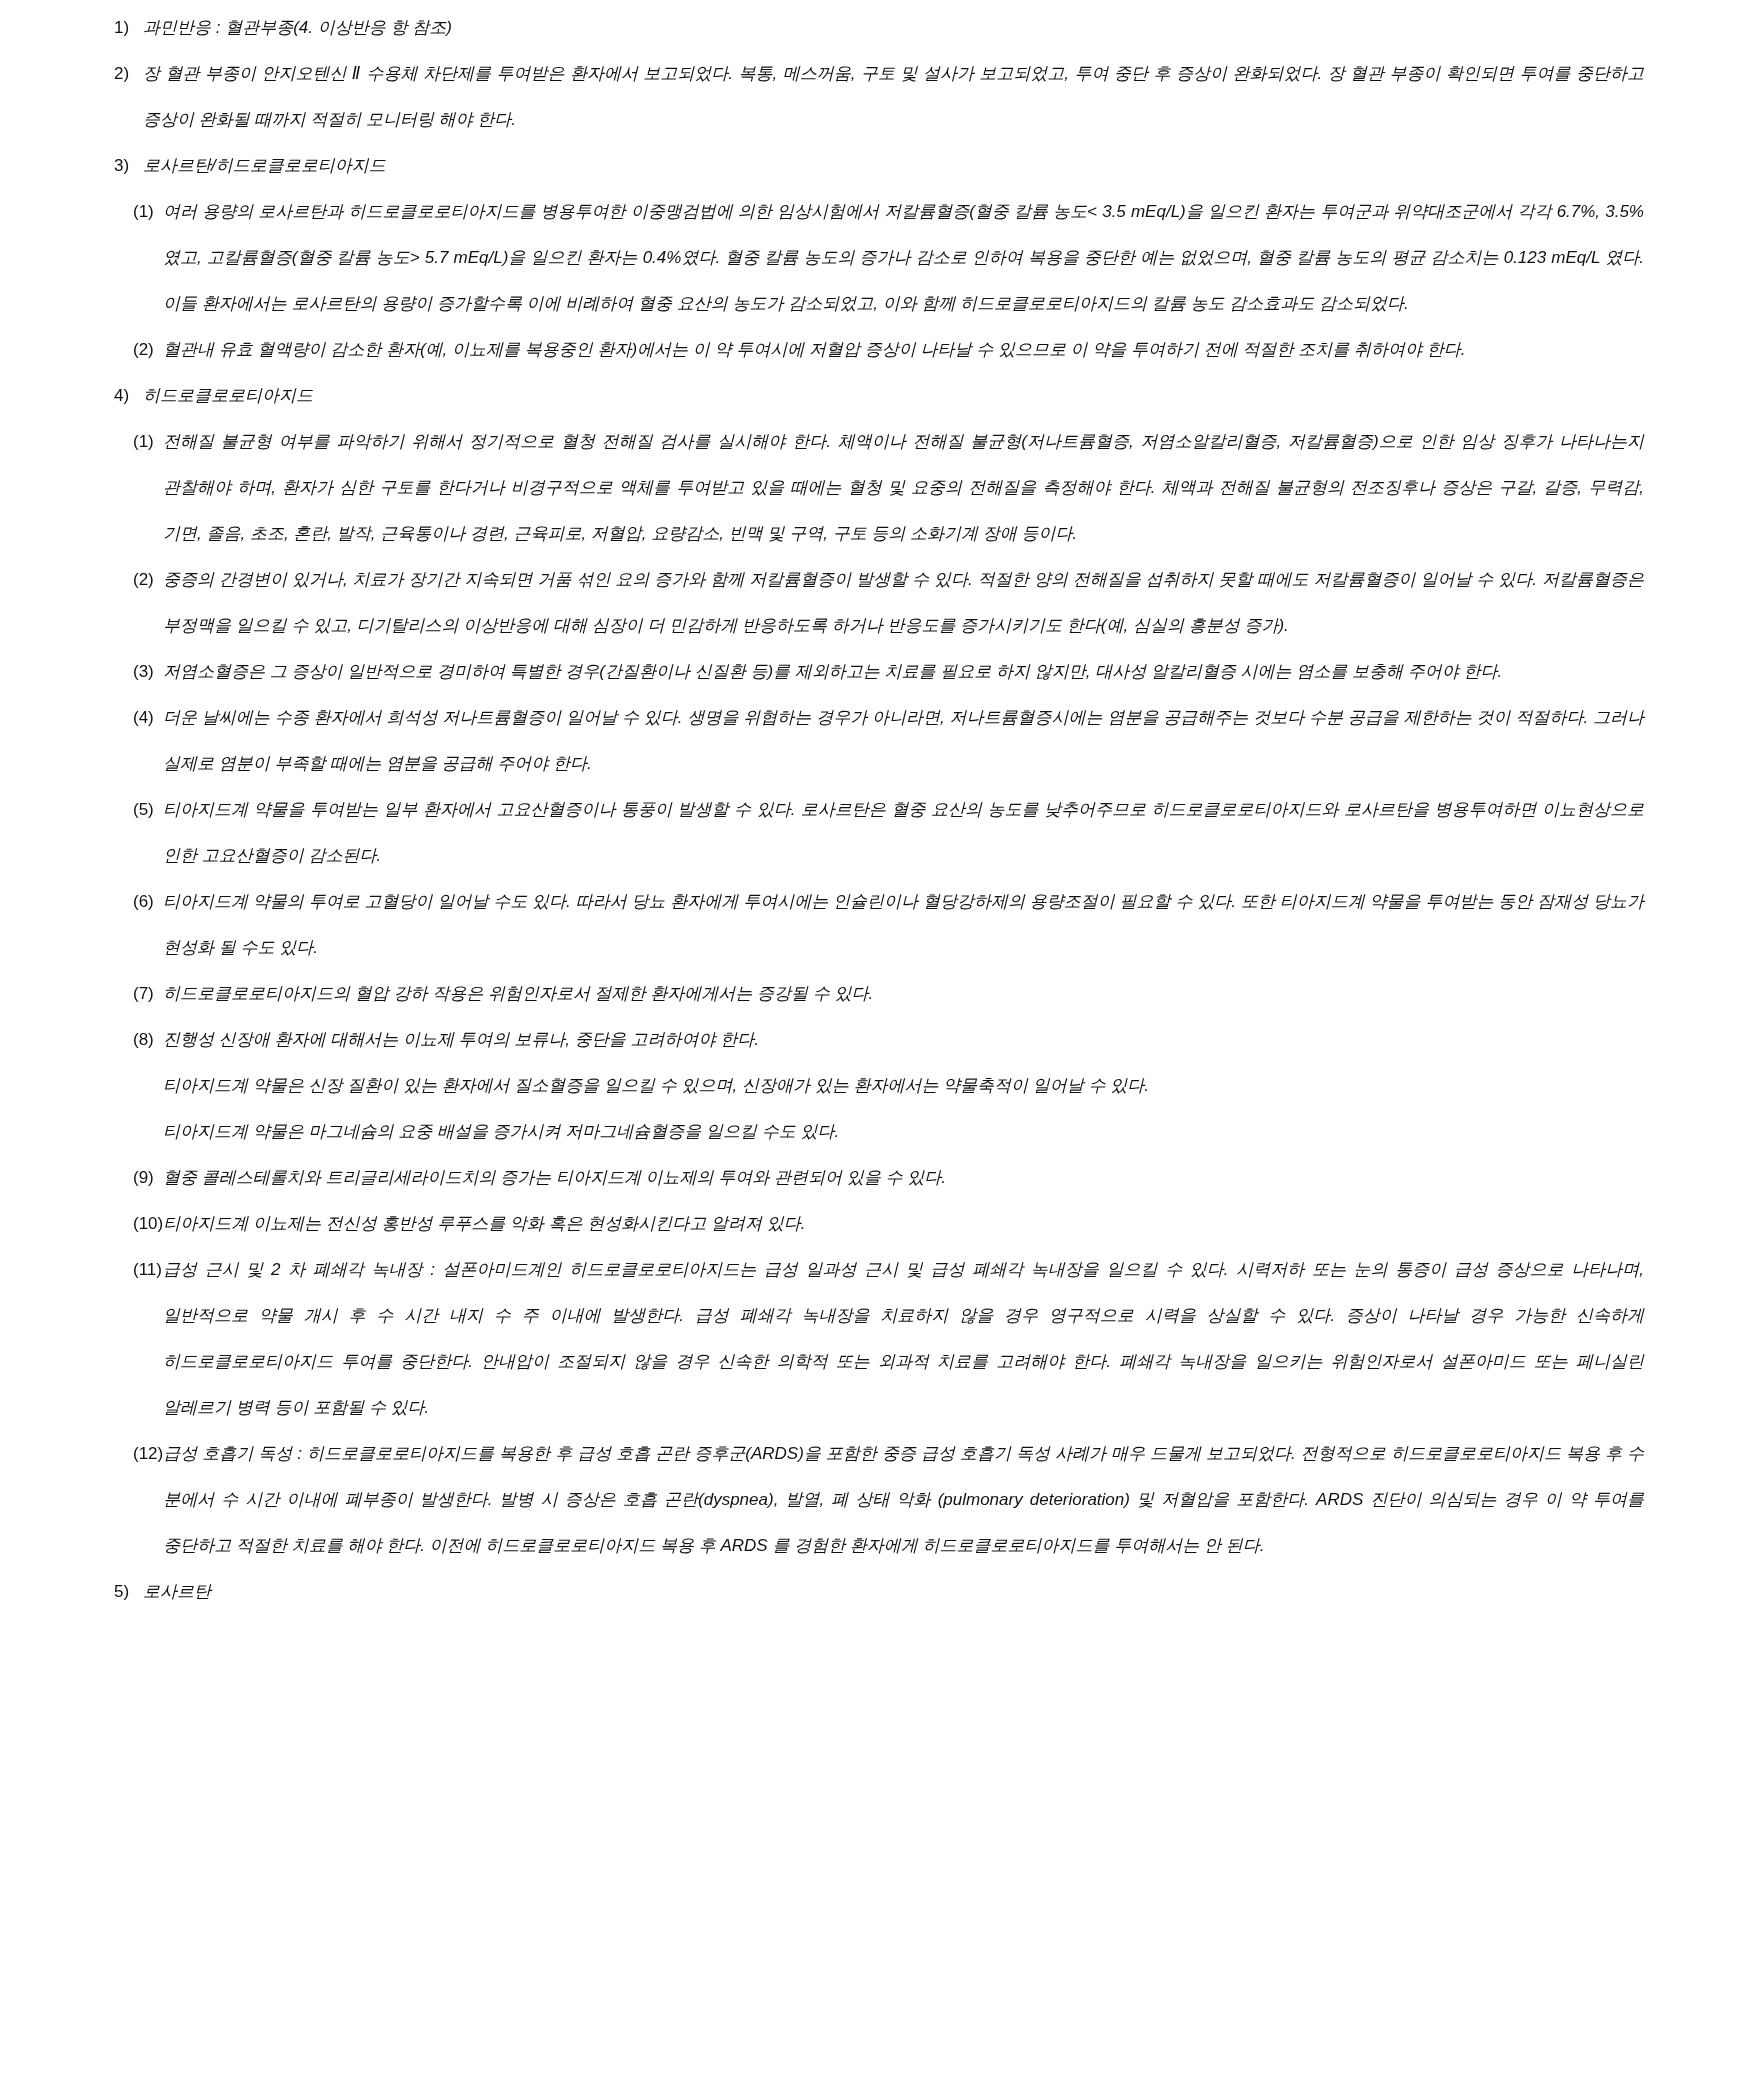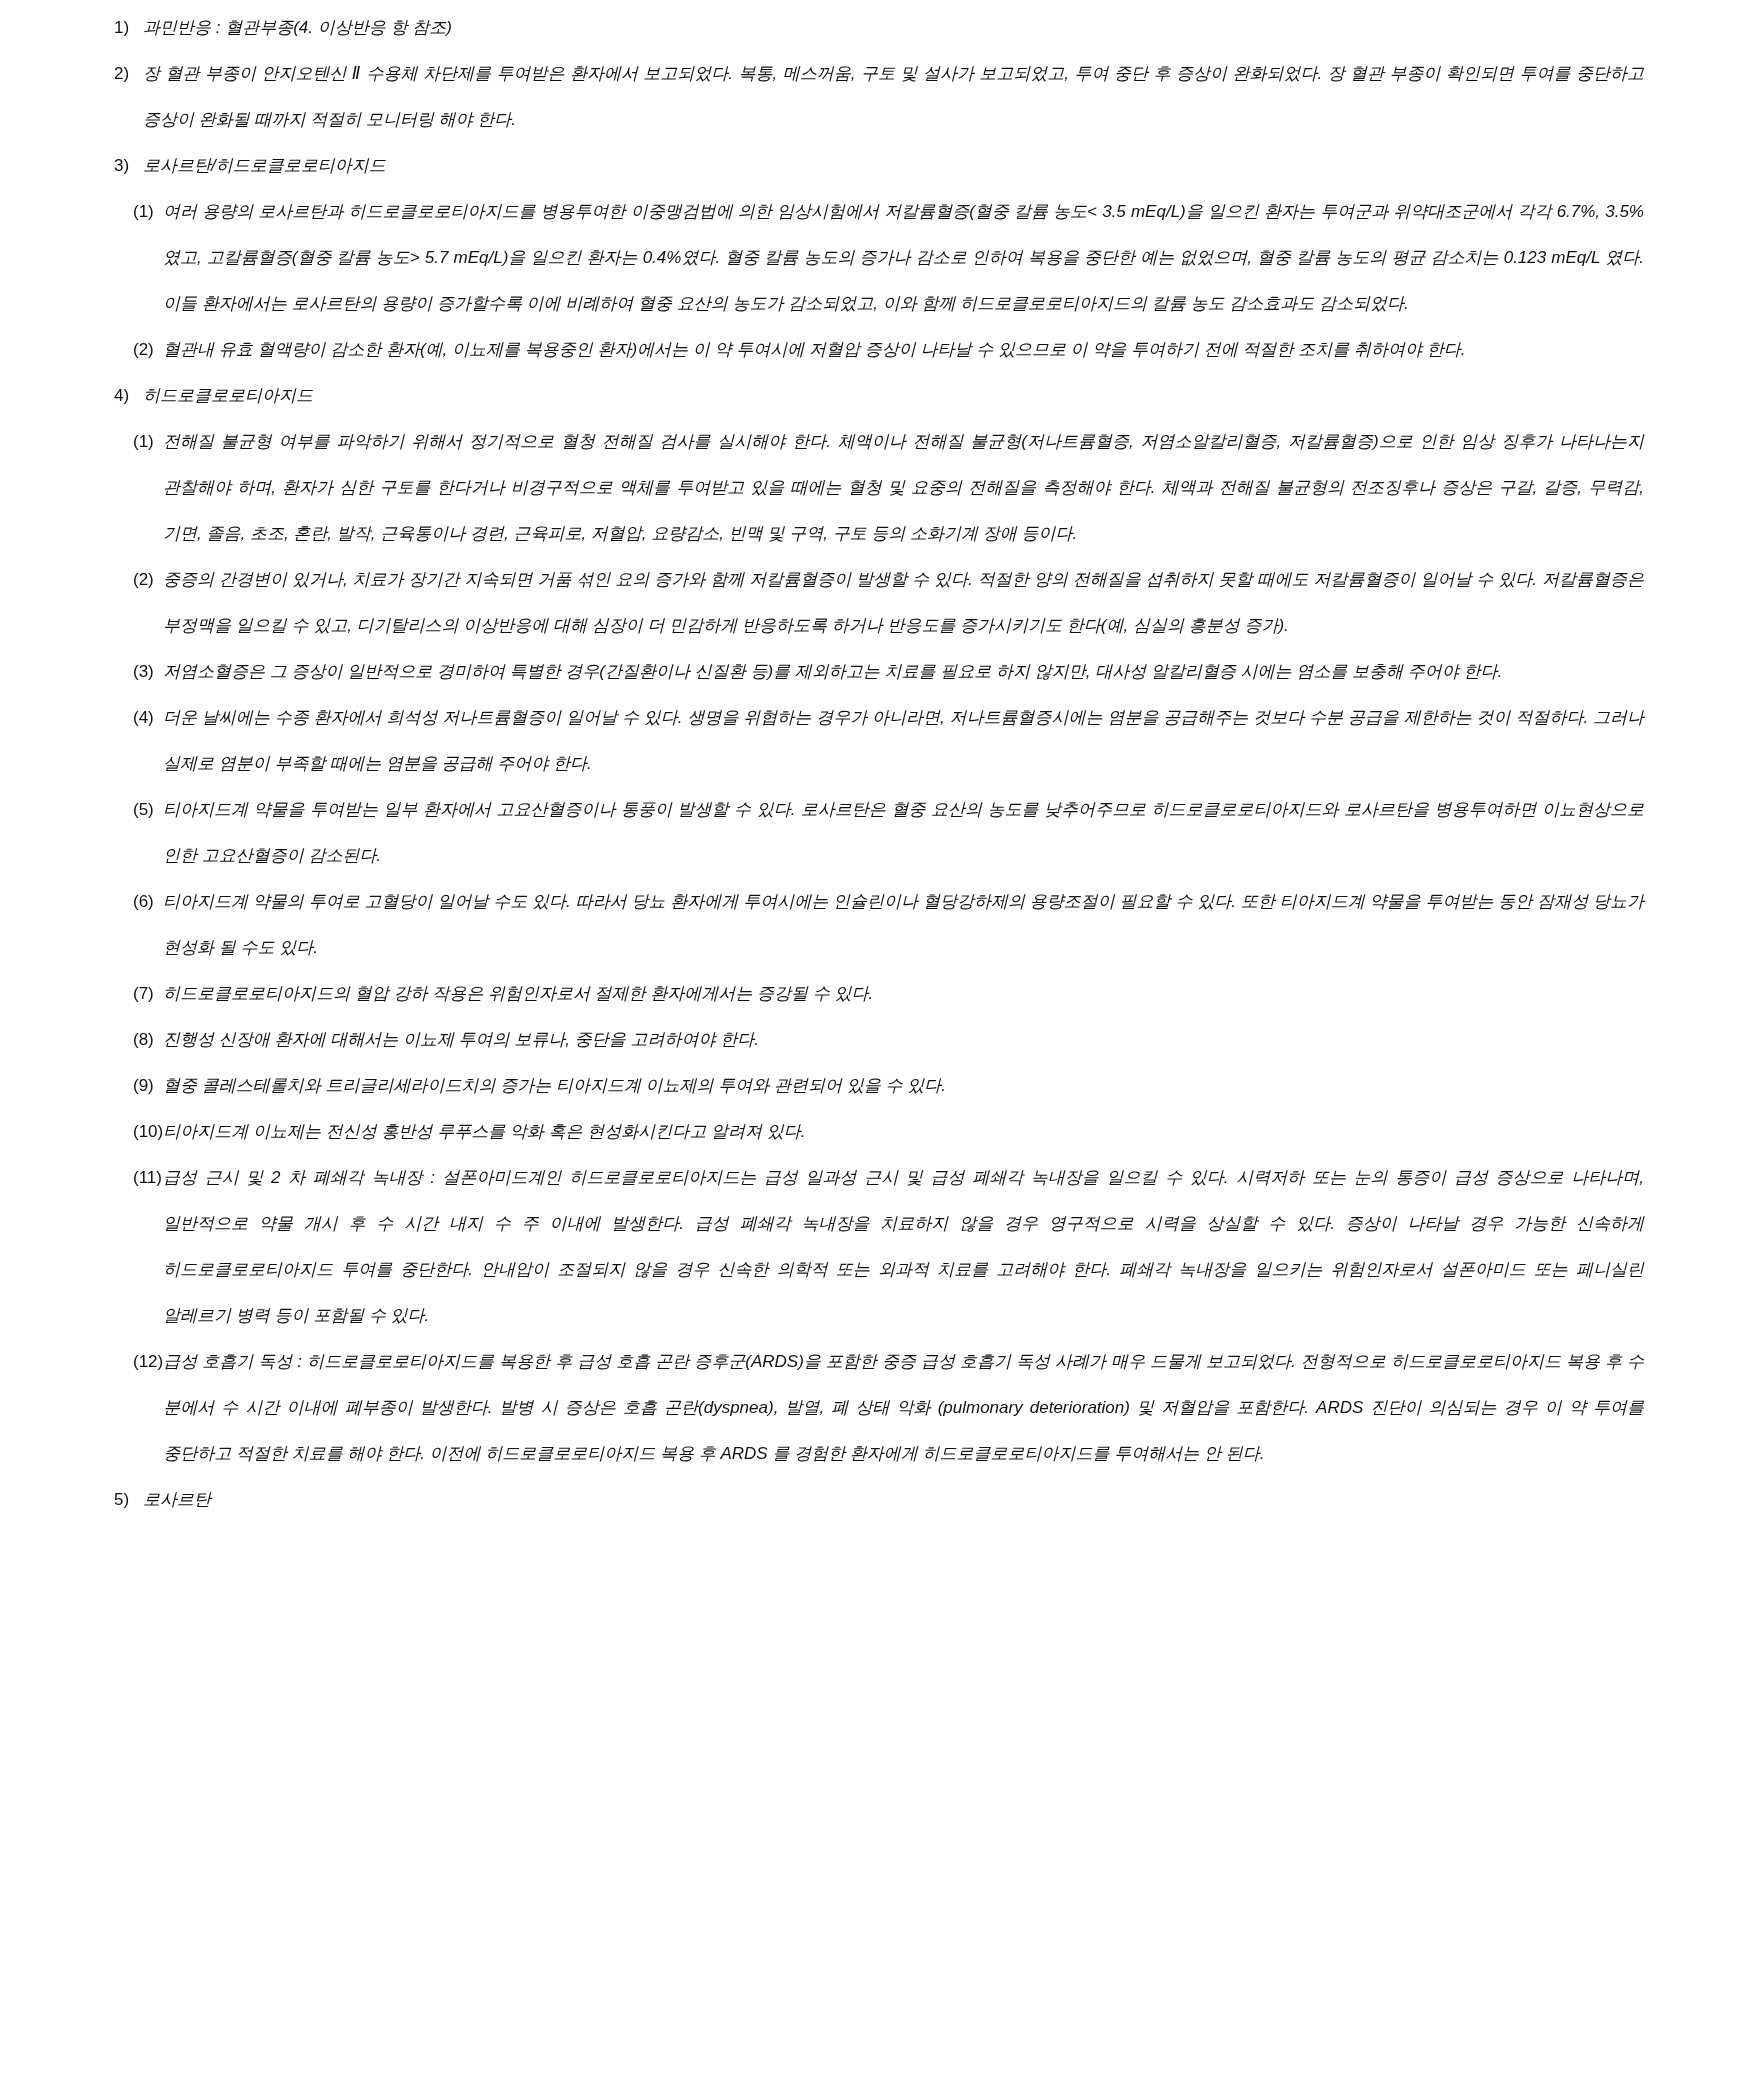--- a/index.html
+++ b/index.html
@@ -98,21 +98,29 @@
   <div class="row l2">
     <span class="marker">(7)</span>
     <div class="text">히드로클로로티아지드의 혈압 강하 작용은 위험인자로서 절제한 환자에게서는 증강될 수 있다.</div>
   </div>
 
   <div class="row l2">
     <span class="marker">(8)</span>
     <div class="text">진행성 신장애 환자에 대해서는 이뇨제 투여의 보류나, 중단을 고려하여야 한다.</div>
   </div>
 
+  <div class="row l2">
+    <span class="marker"></span>
+    <div class="text">티아지드계 약물은 신장 질환이 있는 환자에서 질소혈증을 일으킬 수 있으며, 신장애가 있는 환자에서는 약물축적이 일어날 수 있다.</div>
+  </div>
 
+  <div class="row l2">
+    <span class="marker"></span>
+    <div class="text">티아지드계 약물은 마그네슘의 요중 배설을 증가시켜 저마그네슘혈증을 일으킬 수도 있다.</div>
+  </div>
 
 
   <div class="row l2">
     <span class="marker">(9)</span>
     <div class="text">혈중 콜레스테롤치와 트리글리세라이드치의 증가는 티아지드계 이뇨제의 투여와 관련되어 있을 수 있다.</div>
   </div>
 
   <div class="row l2">
     <span class="marker">(10)</span>
     <div class="text">티아지드계 이뇨제는 전신성 홍반성 루푸스를 악화 혹은 현성화시킨다고 알려져 있다.</div>

